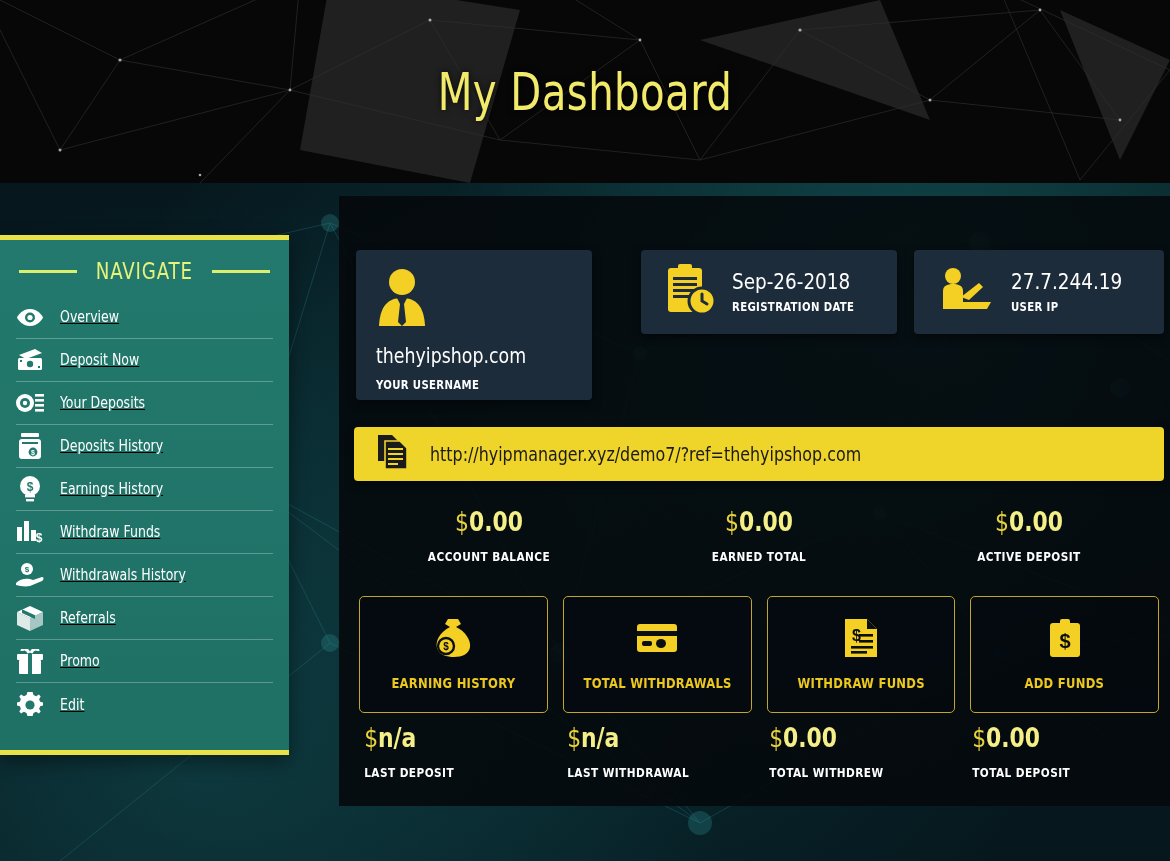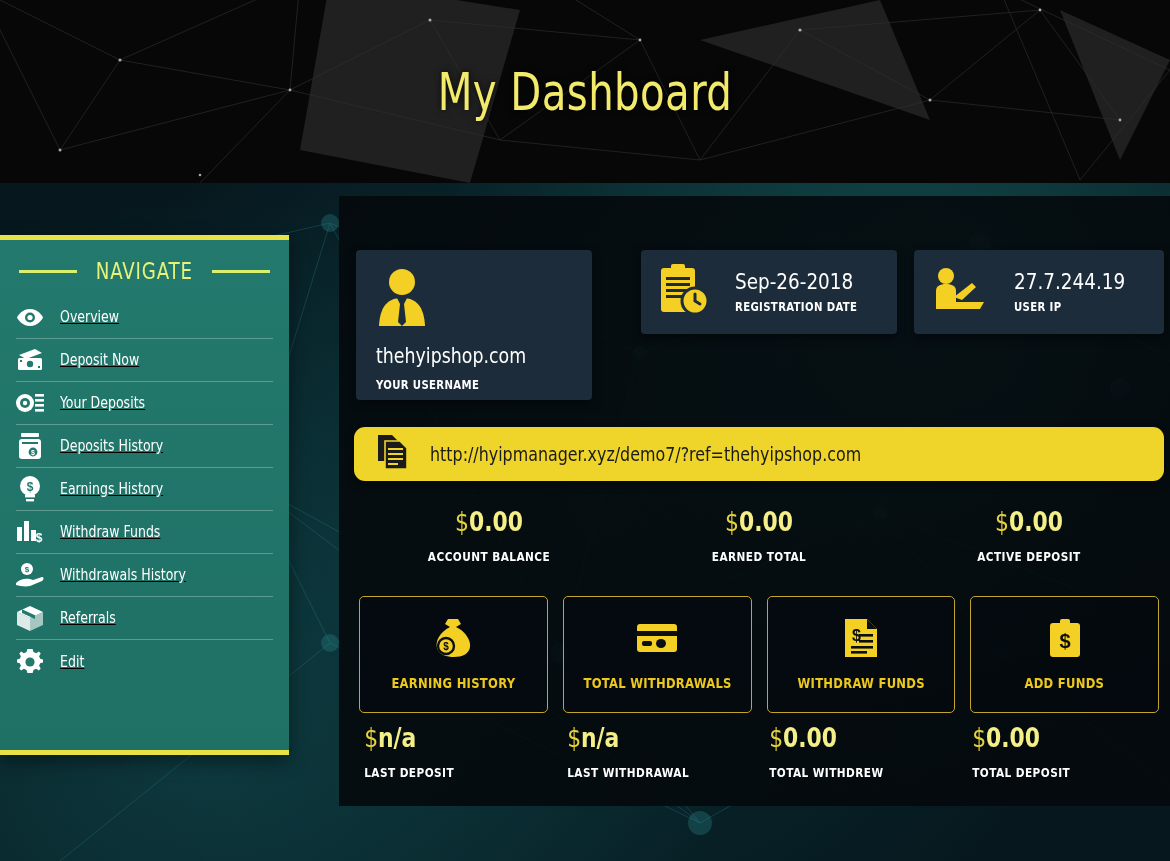--- a/index.html
+++ b/index.html
@@ -95,39 +95,39 @@
     color:#fff; font-size:21px; margin-top:10px;
     font-family:"DejaVu Sans Condensed","Liberation Sans",sans-serif;
     transform:scaleX(.92); transform-origin:left center;
   }
   .card-user .ulabel {
     color:#fff; font-size:12.5px; font-weight:bold; margin-top:9px;
     letter-spacing:.4px;
     font-family:"DejaVu Sans Condensed","Liberation Sans",sans-serif;
     transform:scaleX(.9); transform-origin:left center;
   }
-  .card-mini { height:84px; display:flex; align-items:center; gap:26px; padding:0 18px; }
+  .card-mini { height:84px; display:flex; align-items:center; gap:16px; padding:0 25px; }
   .card-reg { left:287px; top:0; width:256px; }
   .card-ip  { left:560px; top:0; width:250px; }
   .card-mini .mico { color:#f4cf24; flex:0 0 auto; }
   .card-mini .mval {
     color:#fff; font-size:22px; line-height:1.12;
     font-family:"DejaVu Sans Condensed","Liberation Sans",sans-serif;
     transform:scaleX(.93); transform-origin:left center;
   }
   .card-mini .mlbl {
     color:#fff; font-size:12.5px; font-weight:bold; margin-top:4px; letter-spacing:.4px;
     font-family:"DejaVu Sans Condensed","Liberation Sans",sans-serif;
     transform:scaleX(.9); transform-origin:left center;
   }
 
   
   .reflink {
     position:absolute; left:15px; top:231px; width:810px; height:54px;
-    background:#efd42a; border-radius:11px;
+    background:#efd42a; border-radius:4px;
     display:flex; align-items:center; gap:22px; padding-left:24px;
     box-shadow:0 4px 10px rgba(0,0,0,.45);
     cursor:pointer;
   }
   .reflink .lico { color:#1b1b1b; flex:0 0 auto; }
   .reflink .ltxt {
     color:#1b1b1b; font-size:19px;
     font-family:"DejaVu Sans Condensed","Liberation Sans",sans-serif;
     transform:scaleX(.93); transform-origin:left center;
   }
@@ -494,20 +494,31 @@
           <svg width="26" height="25" viewBox="0 0 26 25" fill="#fff">
             <path d="M13 0 L26 6 L13 12 L0 6 Z"></path>
             <path d="M0 6 L13 12 L13 25 L0 19 Z" opacity=".85"></path>
             <path d="M26 6 L13 12 L13 25 L26 19 Z" opacity=".6"></path>
             <path d="M5 3.2 L18 9.2 L18 13 L5 7 Z" fill="#23796d"></path>
           </svg>
         </span>
         <span class="lbl">Referrals</span>
       </div>
 
+      <div class="nav-item">
+        <span class="ico">
+          <svg width="26" height="25" viewBox="0 0 26 25" fill="#fff">
+            <path d="M5 2 C5 -1 10 -1 12 4 M21 2 C21 -1 16 -1 14 4" stroke="#fff" stroke-width="3" fill="none"></path>
+            <rect x="0" y="5" width="26" height="6" rx="1"></rect>
+            <rect x="2" y="11" width="22" height="14" rx="1"></rect>
+            <rect x="11" y="5" width="4" height="20" fill="#23796d"></rect>
+          </svg>
+        </span>
+        <span class="lbl">Promo</span>
+      </div>
 
       <div class="nav-item">
         <span class="ico">
           <svg width="26" height="26" viewBox="0 0 26 26" fill="#fff">
             <path d="M13 0 l2.6 0 .9 3.1 2.6 1.1 2.8-1.6 1.8 1.8-1.6 2.8 1.1 2.6 3.1.9 0 2.6 -3.1.9 -1.1 2.6 1.6 2.8 -1.8 1.8 -2.8-1.6 -2.6 1.1 -.9 3.1 -2.6 0 -2.6 0 -.9-3.1 -2.6-1.1 -2.8 1.6 -1.8-1.8 1.6-2.8 -1.1-2.6 -3.1-.9 0-2.6 3.1-.9 1.1-2.6 -1.6-2.8 1.8-1.8 2.8 1.6 2.6-1.1 .9-3.1 z"></path>
             <circle cx="13" cy="13" r="4.6" fill="#23796d"></circle>
           </svg>
         </span>
         <span class="lbl">Edit</span>
       </div>

